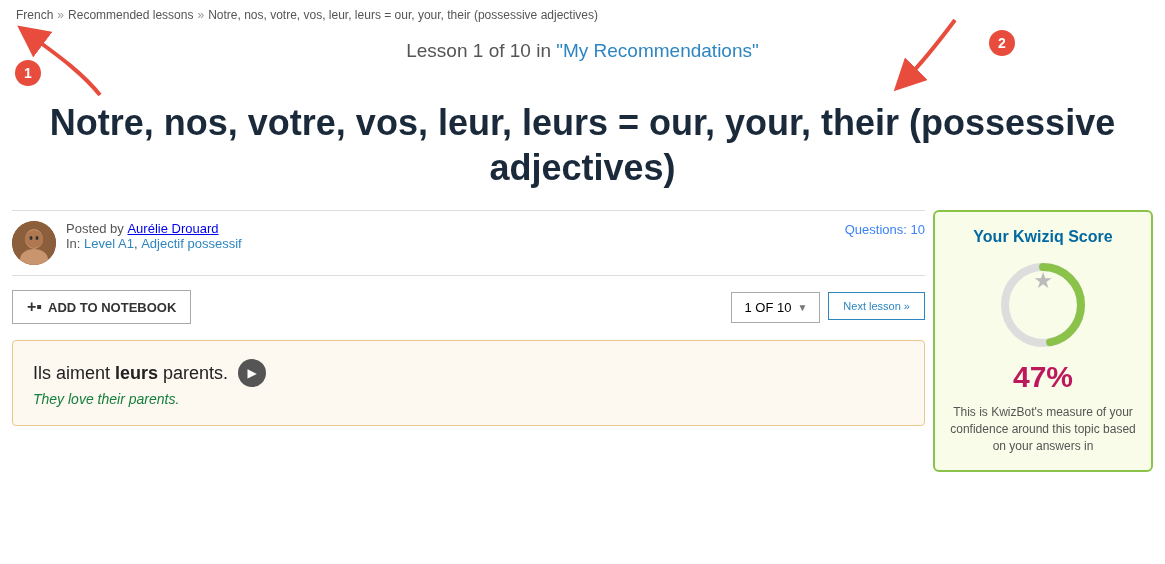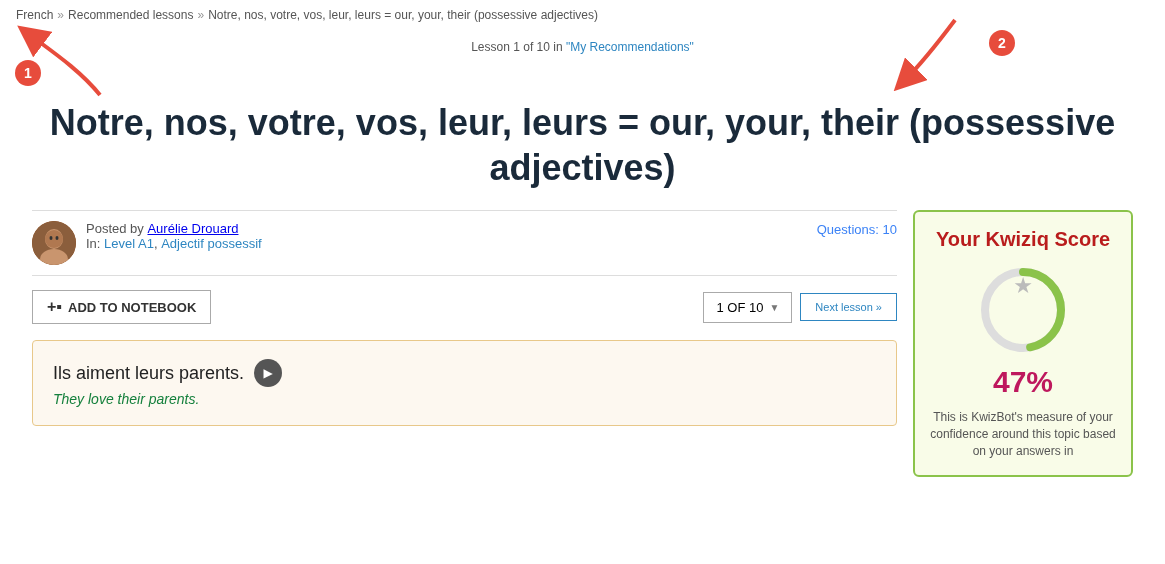--- a/index.html
+++ b/index.html
@@ -16,41 +16,41 @@
       display: flex;
       align-items: center;
       gap: 4px;
     }
     .breadcrumb a { color: #555; text-decoration: none; }
     .breadcrumb .sep { color: #999; }
 
     .lesson-meta-line {
       text-align: center;
       padding: 10px 0 6px 0;
-      font-size: 12px;
+      font-size: 19px;
       color: #555;
     }
     .lesson-meta-line a {
       color: #2e86c1;
       text-decoration: none;
     }
 
     .lesson-title {
       text-align: center;
       font-size: 36px;
       font-weight: 900;
       color: #1a2a3a;
       padding: 10px 40px 20px 40px;
       line-height: 1.25;
     }
 
     .main-layout {
       display: flex;
-      padding: 0 32px;
-      gap: 16px;
+      padding: 0 12px;
+      gap: 8px;
     }
 
     .content-area {
       flex: 1;
       min-width: 0;
     }
 
     .author-row {
       display: flex;
       align-items: flex-start;
@@ -110,21 +110,21 @@
       display: flex;
       align-items: center;
       gap: 6px;
     }
     .add-notebook-btn .notebook-icon {
       font-size: 16px;
     }
 
     .nav-controls {
       display: flex;
-      align-items: center;
+      align-items: flex-start;
       gap: 8px;
     }
     .lesson-counter {
       background: #fff;
       border: 1px solid #aaa;
       padding: 7px 12px;
       font-size: 13px;
       cursor: pointer;
       display: flex;
       align-items: center;
@@ -155,21 +155,21 @@
     }
     .example-box .french-text {
       font-size: 18px;
       color: #222;
       margin-bottom: 4px;
       display: flex;
       align-items: center;
       gap: 10px;
     }
     .example-box .french-text strong {
-      font-weight: 400;
+      font-weight: 700;
     }
     .example-box .translation {
       font-size: 14px;
       color: #15803d;
       font-style: italic;
     }
     .audio-btn {
       width: 28px;
       height: 28px;
       border-radius: 50%;
@@ -190,23 +190,23 @@
       flex-shrink: 0;
     }
     .kwiziq-score-box {
       border: 2px solid #8bc34a;
       border-radius: 6px;
       background: #f9fce8;
       padding: 16px 14px;
       text-align: center;
     }
     .kwiziq-score-box .score-title {
-      font-size: 20px;
+      font-size: 16px;
       font-weight: bold;
-      color: #b91c1c;
+      color: #0369a1;
       margin-bottom: 14px;
     }
     .score-circle-area {
       position: relative;
       width: 90px;
       height: 90px;
       margin: 0 auto 10px auto;
     }
     .score-number {
       font-size: 30px;

